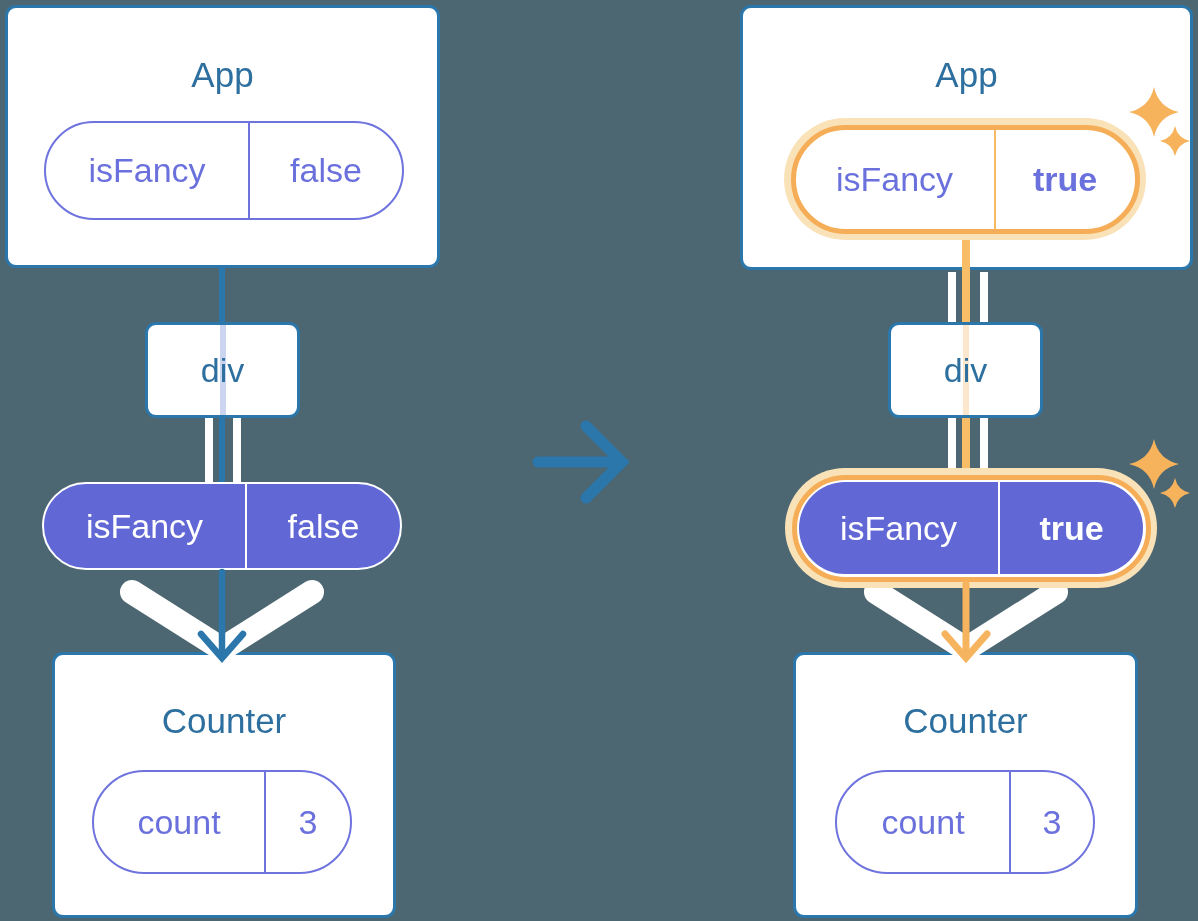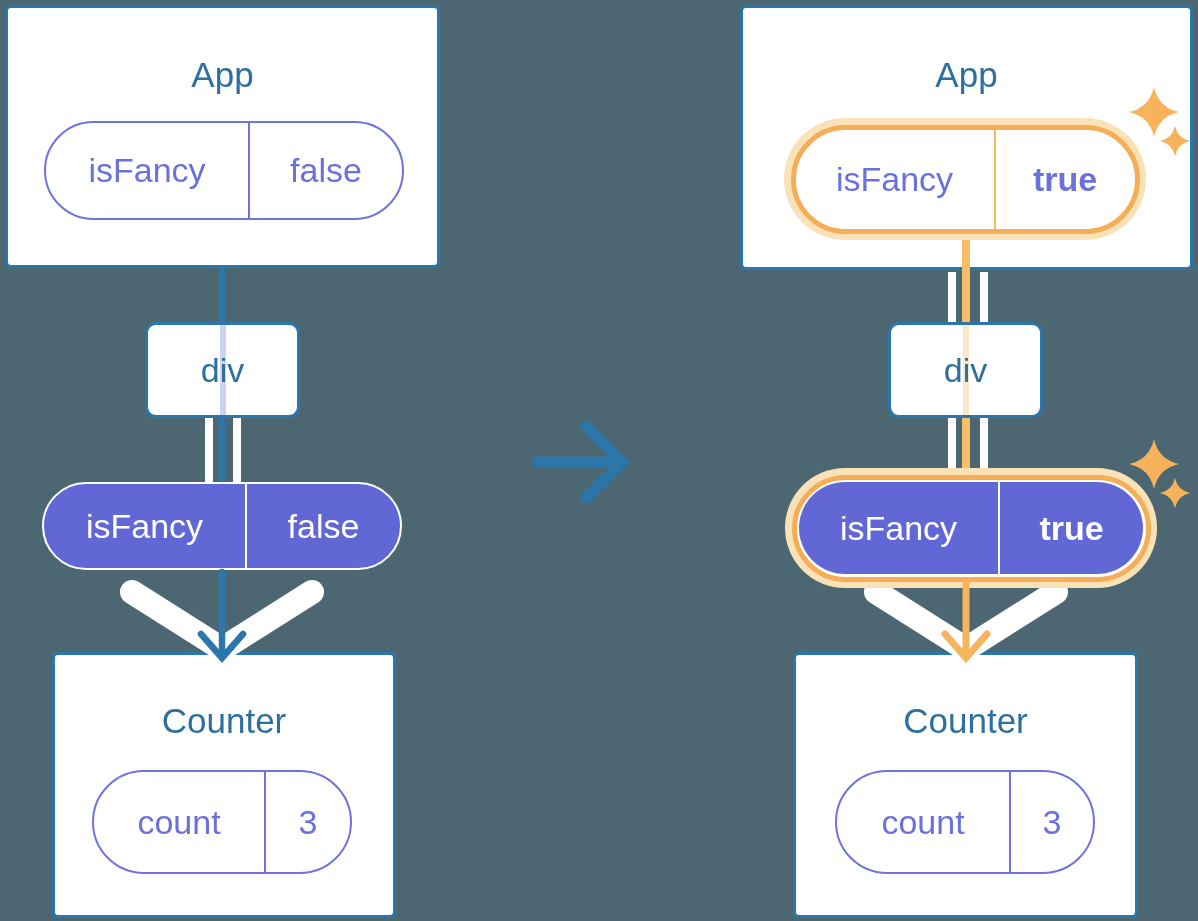--- a/index.html
+++ b/index.html
@@ -5,21 +5,21 @@
   html,body{margin:0;padding:0;}
   *{box-sizing:border-box;}
   #stage{
     position:relative;width:1198px;height:921px;
     background:#4C6771;overflow:hidden;
     font-family:"Liberation Sans",sans-serif;
   }
   
   .card{
     position:absolute;background:#fff;
-    border:3.5px solid #2B77AC;border-radius:6px;
+    border:3.5px solid #2B77AC;border-radius:11px;
   }
   .card-title{
     position:absolute;left:0;right:0;text-align:center;
     font-size:35px;font-weight:500;color:#2D6F9E;
   }
   
   .pill-outline{
     position:absolute;display:flex;background:#fff;
     border:2.5px solid #6E73DD;border-radius:60px;overflow:hidden;
   }

